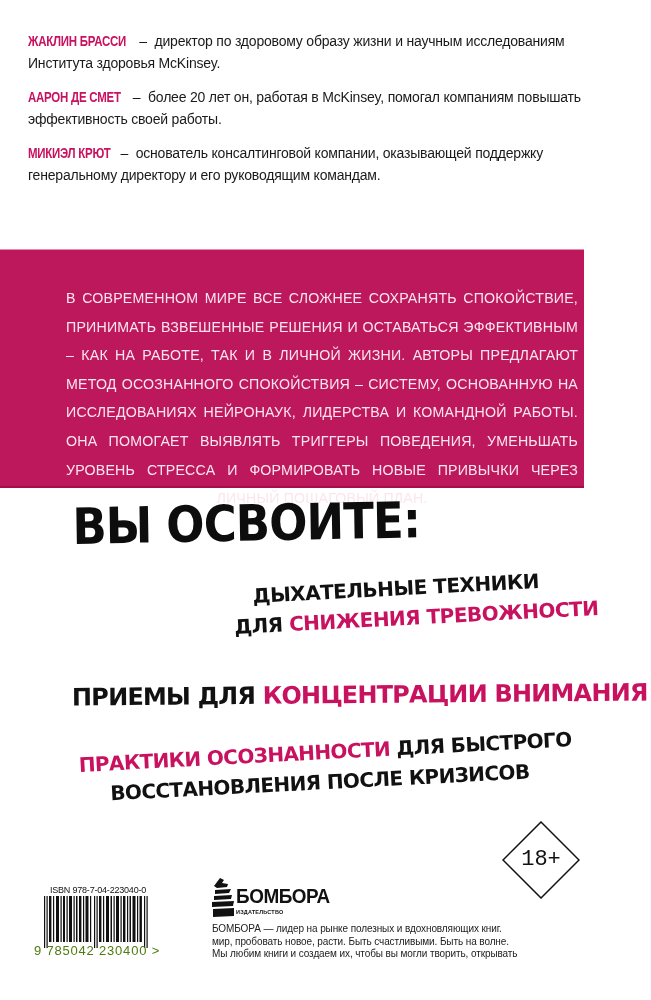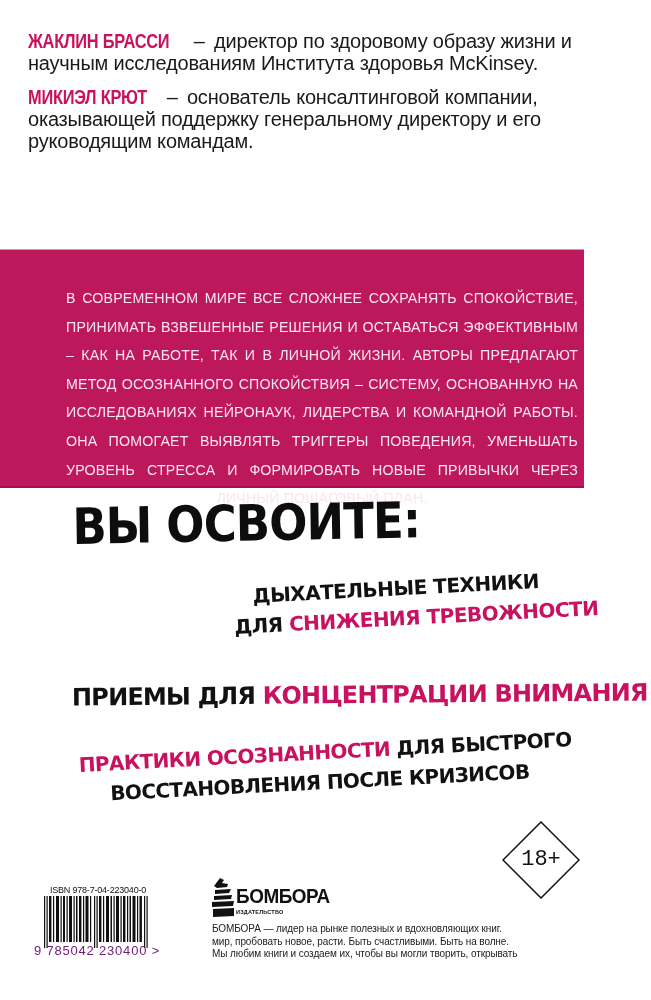--- a/index.html
+++ b/index.html
@@ -1,21 +1,21 @@
 <!DOCTYPE html>
 <html><head>
 <meta charset="utf-8">
 <style>
   html, body { margin:0; padding:0; }
   body {
     width:651px; height:1000px; background:#ffffff; position:relative; overflow:hidden;
     font-family:"Liberation Sans", sans-serif; color:#1a1a1a;
   }
   .authors { position:absolute; left:28px; top:30px; width:600px; }
-  .author { font-size:20px; line-height:22px; margin-bottom:12px; letter-spacing:-0.2px; }
+  .author { font-size:14px; line-height:22px; margin-bottom:12px; letter-spacing:-0.2px; }
   .author .name {
     color:#c8115f; font-family:"Liberation Sans", sans-serif; font-weight:bold;
     transform:scaleX(0.82); display:inline-block; transform-origin:left center;
     margin-right:-16px; letter-spacing:-0.3px;
   }
   .author .dash { margin:0 4px; }
   .band {
     position:absolute; left:0; top:249px; width:584px; height:236px; background:#be185d;
     border-top:1px solid #e68bb0; border-bottom:2px solid #a80d4b;
   }
@@ -40,34 +40,39 @@
   .age {
     position:absolute; left:502px; top:821px; width:78px; height:78px;
   }
   .age svg { position:absolute; left:0; top:0; }
   .age-label {
     position:absolute; left:0; top:26px; width:78px; text-align:center; font-size:22px;
     font-family:Liberation Mono, monospace; color:#111;
   }
   .isbn { position:absolute; left:43px; top:885px; width:110px; font-size:9px; text-align:center; letter-spacing:-0.2px; color:#111; }
   .barcode { position:absolute; left:44px; top:896px; width:104px; height:52px; }
-  .barnum { position:absolute; left:34px; top:943px; font-size:13px; letter-spacing:0.8px; color:#701a75; font-family:"Liberation Sans", sans-serif;text-align:right; }
+  .barnum { position:absolute; left:34px; top:943px; font-size:13px; letter-spacing:0.8px; color:#4d7c0f; font-family:"Liberation Sans", sans-serif;text-align:right; }
   .logo { position:absolute; left:212px; top:878px; }
   .logo-name { position:absolute; left:24px; top:6px; font-size:21px; font-weight:bold; color:#111; letter-spacing:-0.5px; transform:scaleX(0.9); transform-origin:left top; }
   .logo-sub { position:absolute; left:24px; top:31px; font-size:5.5px; font-weight:bold; color:#111; letter-spacing:0.2px; white-space:nowrap; }
   .blurb { position:absolute; left:212px; top:923px; width:320px; font-size:10px; line-height:12.6px; color:#222; letter-spacing:-0.1px; }
 </style>
 </head>
 <body>
 
 <div class="authors">
   <div class="author">
     <span class="name">ЖАКЛИН БРАССИ</span>
     <span class="dash">–</span>
     <span>директор по здоровому образу жизни и научным исследованиям Института здоровья McKinsey.</span>
+  </div>
+  <div class="author">
+    <span class="name">ААРОН ДЕ СМЕТ</span>
+    <span class="dash">–</span>
+    <span>более 20 лет он, работая в McKinsey, помогал компаниям повышать эффективность своей работы.</span>
   </div>
   <div class="author">
     <span class="name">МИКИЭЛ КРЮТ</span>
     <span class="dash">–</span>
     <span>основатель консалтинговой компании, оказывающей поддержку генеральному директору и его руководящим командам.</span>
   </div>
 </div>
 
 <div class="band">
   <div class="band-text">В современном мире все сложнее сохранять спокойствие, принимать взвешенные решения и оставаться эффективным – как на работе, так и в личной жизни. Авторы предлагают метод осознанного спокойствия – систему, основанную на исследованиях нейронаук, лидерства и командной работы. Она помогает выявлять триггеры поведения, уменьшать уровень стресса и формировать новые привычки через личный пошаговый план.</div>

